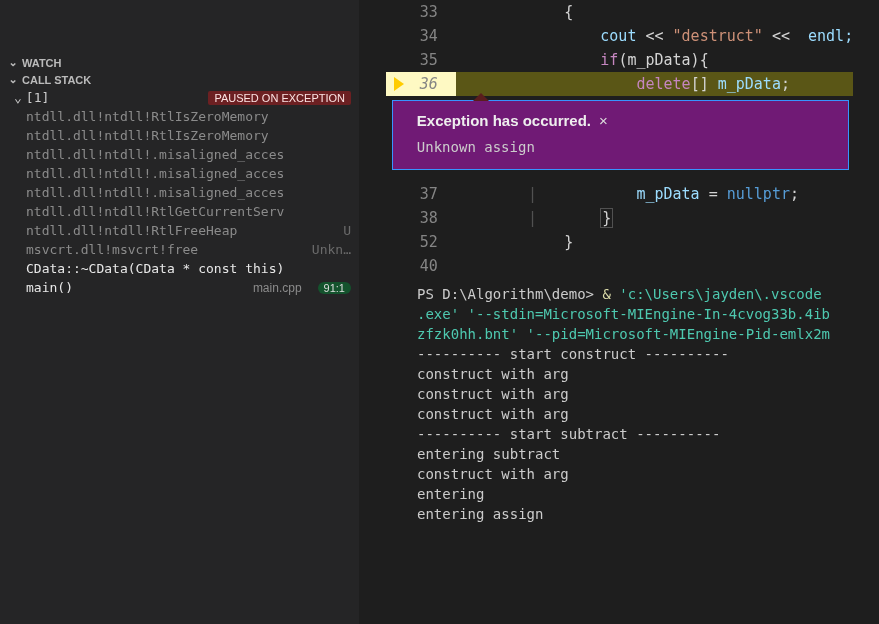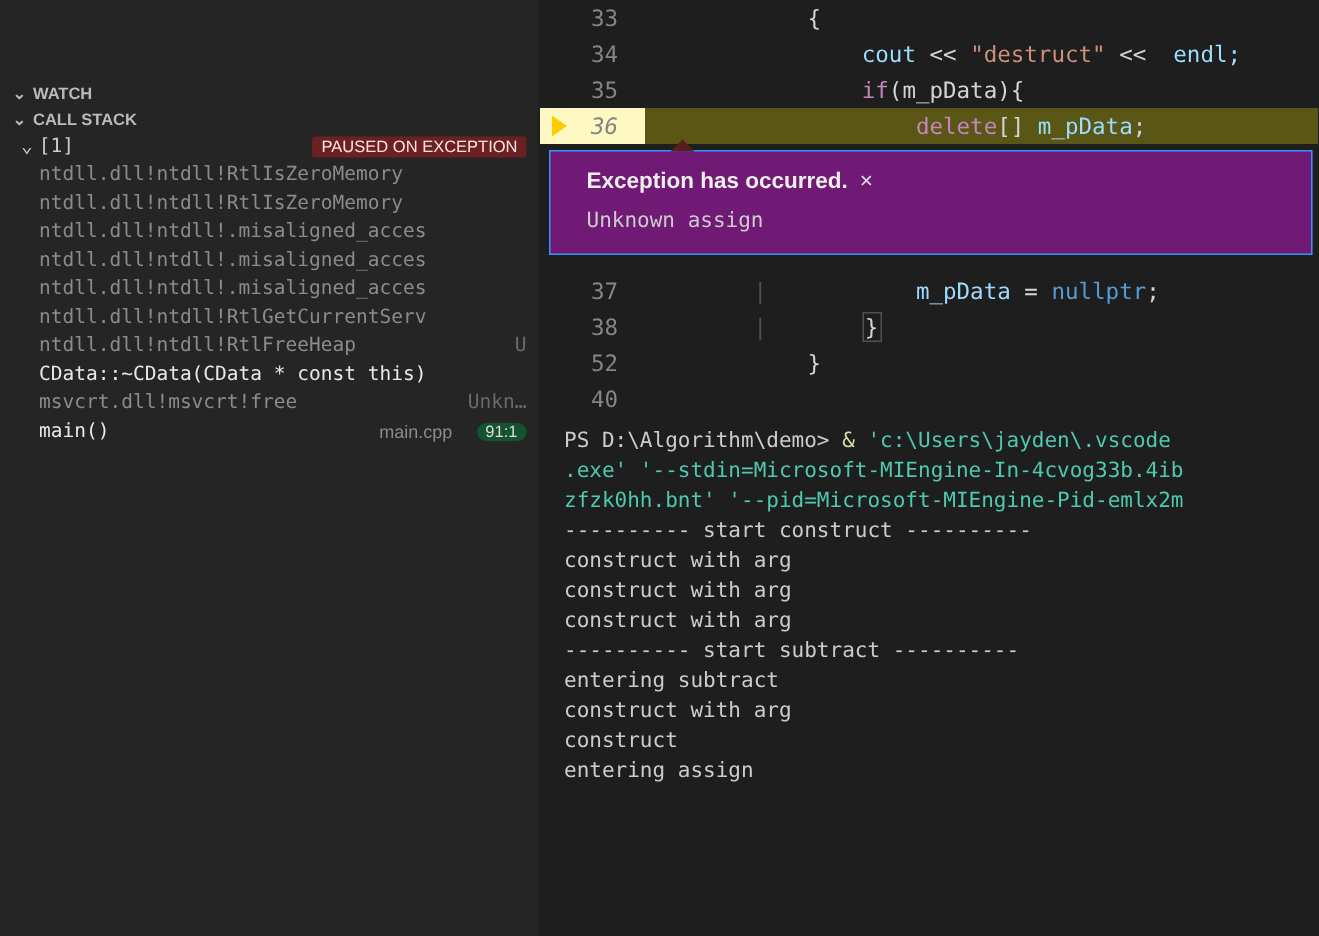--- a/index.html
+++ b/index.html
@@ -79,20 +79,21 @@
     padding: 0 6px;
     font-size: 11px;
   }
   .cs-frame .tail { color: #6a6a6a; margin-left: 6px; }
   .main {
     flex: 1;
     display: flex;
     flex-direction: column;
     background: #1e1e1e;
     overflow: hidden;
+    align-items: center;
   }
   .editor {
     position: relative;
     font-family: Consolas, monospace;
     font-size: 15px;
     line-height: 24px;
   }
   .code-line { display: flex; align-items: center; height: 24px; }
   .gutter {
     width: 70px;
@@ -218,26 +219,26 @@
     <div class="cs-row cs-frame">
         <span>ntdll.dll!ntdll!.misaligned_acces</span>
       </div>
     <div class="cs-row cs-frame">
         <span>ntdll.dll!ntdll!RtlGetCurrentServ</span>
       </div>
     <div class="cs-row cs-frame">
         <span>ntdll.dll!ntdll!RtlFreeHeap</span>
         <span class="tail">U</span>
       </div>
+    <div class="cs-row cs-frame">
+        <span>msvcrt.dll!msvcrt!free</span>
+        <span class="tail">Unkn…</span>
+      </div>
     <div class="cs-row cs-frame active">
         <span>CData::~CData(CData * const this)</span>
-      </div>
-    <div class="cs-row cs-frame">
-        <span>msvcrt.dll!msvcrt!free</span>
-        <span class="tail">Unkn…</span>
       </div>
     <div class="cs-row cs-frame active">
       <span>main()</span>
       <span class="right">
         <span>main.cpp</span>
         <span class="ln">91:1</span>
       </span>
     </div>
   </div>
 </div>
@@ -309,15 +310,15 @@
   <div class="terminal"><span>PS D:\Algorithm\demo&gt; </span><span class="term-yellow">&amp; </span><span class="term-teal">'c:\Users\jayden\.vscode</span>
 <span class="term-teal">.exe' '--stdin=Microsoft-MIEngine-In-4cvog33b.4ib</span>
 <span class="term-teal">zfzk0hh.bnt' '--pid=Microsoft-MIEngine-Pid-emlx2m</span>
 <span>---------- start construct ----------</span>
 <span>construct with arg</span>
 <span>construct with arg</span>
 <span>construct with arg</span>
 <span>---------- start subtract ----------</span>
 <span>entering subtract</span>
 <span>construct with arg</span>
-<span>construct</span>
+<span>entering</span>
 <span>entering assign</span></div>
 </div>
 
 </body></html>

